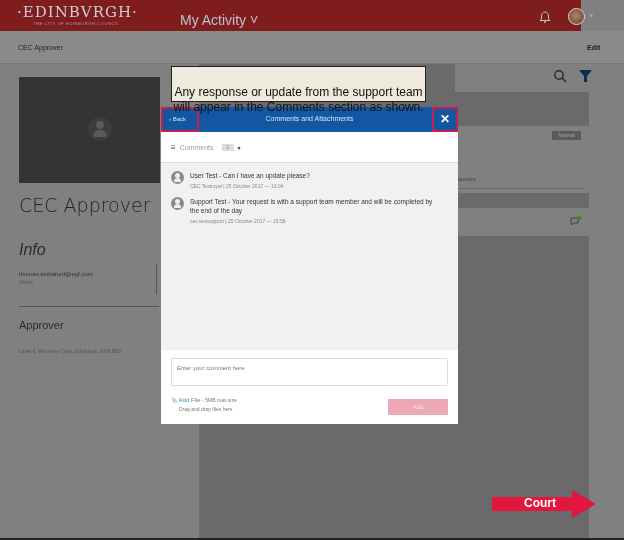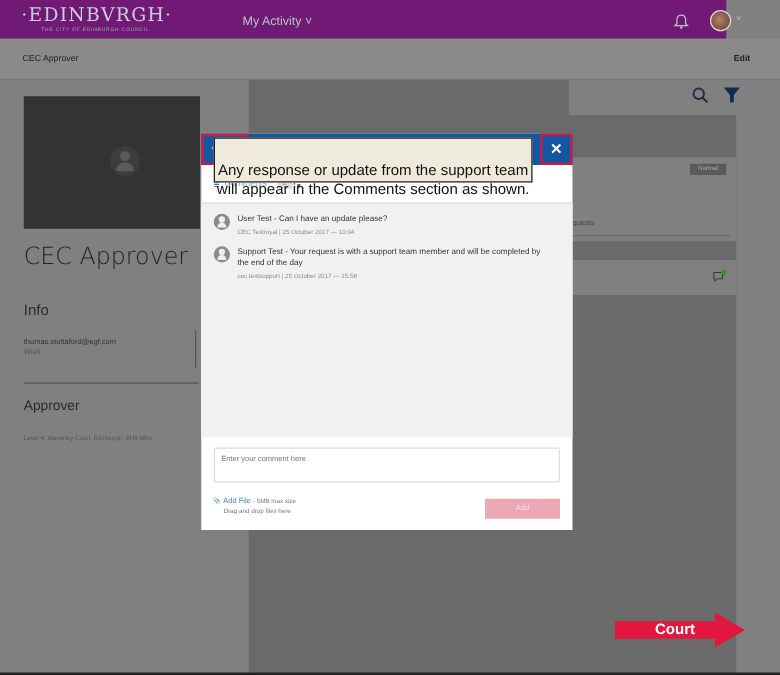--- a/index.html
+++ b/index.html
@@ -1,34 +1,34 @@
 <!DOCTYPE html>
 <html><head>
 <meta charset="utf-8">
 <style>
   * { box-sizing: border-box; margin: 0; padding: 0; }
   body { width: 624px; height: 540px; overflow: hidden; position: relative; font-family: "Liberation Sans", sans-serif; background: #808080; }
-  .topbar { position: absolute; left: 0; top: 0; width: 581px; height: 31px; background: #701a75; }
+  .topbar { position: absolute; left: 0; top: 0; width: 581px; height: 31px; background: #7f1d1d; }
   .logo { position: absolute; left: 17px; top: 3px; color: #c9cfd8; font-family: "DejaVu Serif", serif; font-size: 15px; letter-spacing: 1px; }
   .logo-sub { position: absolute; left: 33px; top: 21px; color: #9aa6b5; font-size: 4px; letter-spacing: 0.6px; }
   .nav-home { position: absolute; left: 147px; top: 12px; color: #b9c2cd; font-size: 15px; margin-top: 28px; }
-  .nav-act { position: absolute; left: 180px; top: 12px; color: #b9c2cd; font-size: 10px; margin-left: 14px; }
+  .nav-act { position: absolute; left: 180px; top: 12px; color: #b9c2cd; font-size: 14px; }
   .bell { position: absolute; left: 538px; top: 10px; width: 14px; height: 14px; }
   .avatar { position: absolute; left: 568px; top: 8px; width: 17px; height: 17px; border-radius: 50%; background: radial-gradient(circle at 45% 45%, #b58465, #5a3c2a); border: 1px solid #d9d9d9; }
   .avatar-chev { position: absolute; left: 589px; top: 12px; color: #b9c2cd; font-size: 7px; }
   .subbar { position: absolute; left: 0; top: 31px; width: 624px; height: 33px; background: #8a8a8a; border-bottom: 1px solid #777; }
   .subbar-title { position: absolute; left: 18px; top: 44px; font-size: 7px; color: #222; }
   .subbar-edit { position: absolute; left: 587px; top: 44px; font-size: 7px; color: #222; font-weight: bold; }
   .leftpanel { position: absolute; left: 0; top: 64px; width: 160px; height: 476px; background: #808080; }
   .photo { position: absolute; left: 19px; top: 77px; width: 141px; height: 106px; background: #333; }
   .photo-icon { position: absolute; left: 88px; top: 117px; width: 24px; height: 24px; border-radius: 50%; background: #3d3d3d; }
   .photo-icon::before { content: ""; position: absolute; left: 8px; top: 4px; width: 8px; height: 8px; border-radius: 50%; background: #5a5a5a; }
   .photo-icon::after { content: ""; position: absolute; left: 5px; top: 13px; width: 14px; height: 7px; border-radius: 7px 7px 1px 1px; background: #5a5a5a; }
   .name { position: absolute; left: 19px; top: 194px; font-size: 19px; color: #222; font-family: "DejaVu Sans", sans-serif; font-weight: 300; }
-  .info-h { position: absolute; left: 19px; top: 241px; font-size: 12px; color: #2a2a2a; }
+  .info-h { position: absolute; left: 19px; top: 241px; font-size: 16px; color: #2a2a2a; font-style: italic; }
   .email { position: absolute; left: 19px; top: 271px; font-size: 6px; color: #333; }
   .work { position: absolute; left: 19px; top: 279px; font-size: 6px; color: #555; }
   .vline { position: absolute; left: 156px; top: 264px; width: 1px; height: 30px; background: #555; }
   .hr { position: absolute; left: 19px; top: 306px; width: 140px; height: 1px; background: #555; }
   .loc-h { position: absolute; left: 19px; top: 319px; font-size: 11px; color: #2a2a2a; }
   .loc-text { position: absolute; left: 19px; top: 348px; font-size: 5px; color: #555; }
   .mainpanel { position: absolute; left: 199px; top: 64px; width: 390px; height: 476px; background: #6a6a6a; }
   .searchbar { position: absolute; left: 455px; top: 64px; width: 144px; height: 28px; background: #808080; }
   .search-icon { position: absolute; left: 553px; top: 69px; width: 14px; height: 14px; }
   .filter-icon { position: absolute; left: 579px; top: 69px; width: 13px; height: 14px; }
@@ -53,21 +53,21 @@
   .c-avatar { width: 13px; height: 13px; border-radius: 50%; background: #8a8a8a; position: relative; flex-shrink: 0; margin-right: 6px; }
   .c-avatar::before { content: ""; position: absolute; left: 4px; top: 2px; width: 5px; height: 5px; border-radius: 50%; background: #eee; }
   .c-avatar::after { content: ""; position: absolute; left: 3px; top: 7px; width: 7px; height: 4px; border-radius: 4px 4px 0 0; background: #eee; }
   .c-body { font-size: 6.5px; color: #333; line-height: 9px; width: 245px; }
   .c-meta { font-size: 5px; color: #888; margin-top: 3px; }
   .input-box { position: absolute; left: 10px; top: 251px; width: 277px; height: 28px; border: 1px solid #ddd; border-radius: 2px; font-size: 6px; color: #777; padding: 6px 5px; }
   .addfile { position: absolute; left: 10px; top: 290px; font-size: 6px; color: #777; }
   .addfile .link { color: #4a8aa5; }
   .dragtext { position: absolute; left: 18px; top: 299px; font-size: 5px; color: #777; }
   .add-btn { position: absolute; left: 227px; top: 292px; width: 60px; height: 16px; background: #eca8b4; color: #f8e4e8; font-size: 6px; text-align: center; line-height: 16px; cursor: pointer; }
-  .callout { position: absolute; left: 171px; top: 66px; width: 255px; height: 36px; background: #efeadb; border: 1px solid #222; font-size: 12px; color: #111; text-align: center; line-height: 15px; padding-top: 18px; margin-top: 44px; }
+  .callout { position: absolute; left: 171px; top: 66px; width: 255px; height: 36px; background: #efeadb; border: 1px solid #222; font-size: 12px; color: #111; text-align: center; line-height: 15px; padding-top: 18px; }
   .next-arrow { position: absolute; left: 492px; top: 490px; width: 104px; height: 28px; }
   .next-label { position: absolute; left: 518px; top: 496px; width: 44px; text-align: center; color: #fff; font-weight: bold; font-size: 12px; }
   .bottom-line { position: absolute; left: 0; top: 538px; width: 624px; height: 2px; background: #222; }
 </style>
 </head>
 <body>
 
 <div class="topbar">
   <div class="logo">·EDINBVRGH·</div>
   <div class="logo-sub">THE CITY OF EDINBURGH COUNCIL</div>

